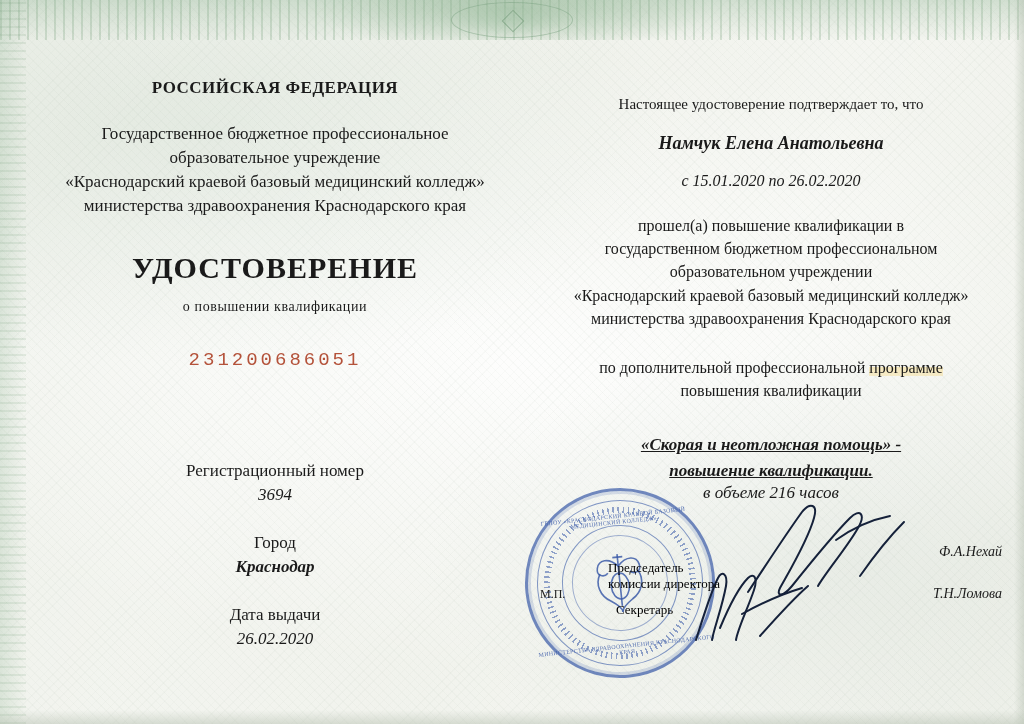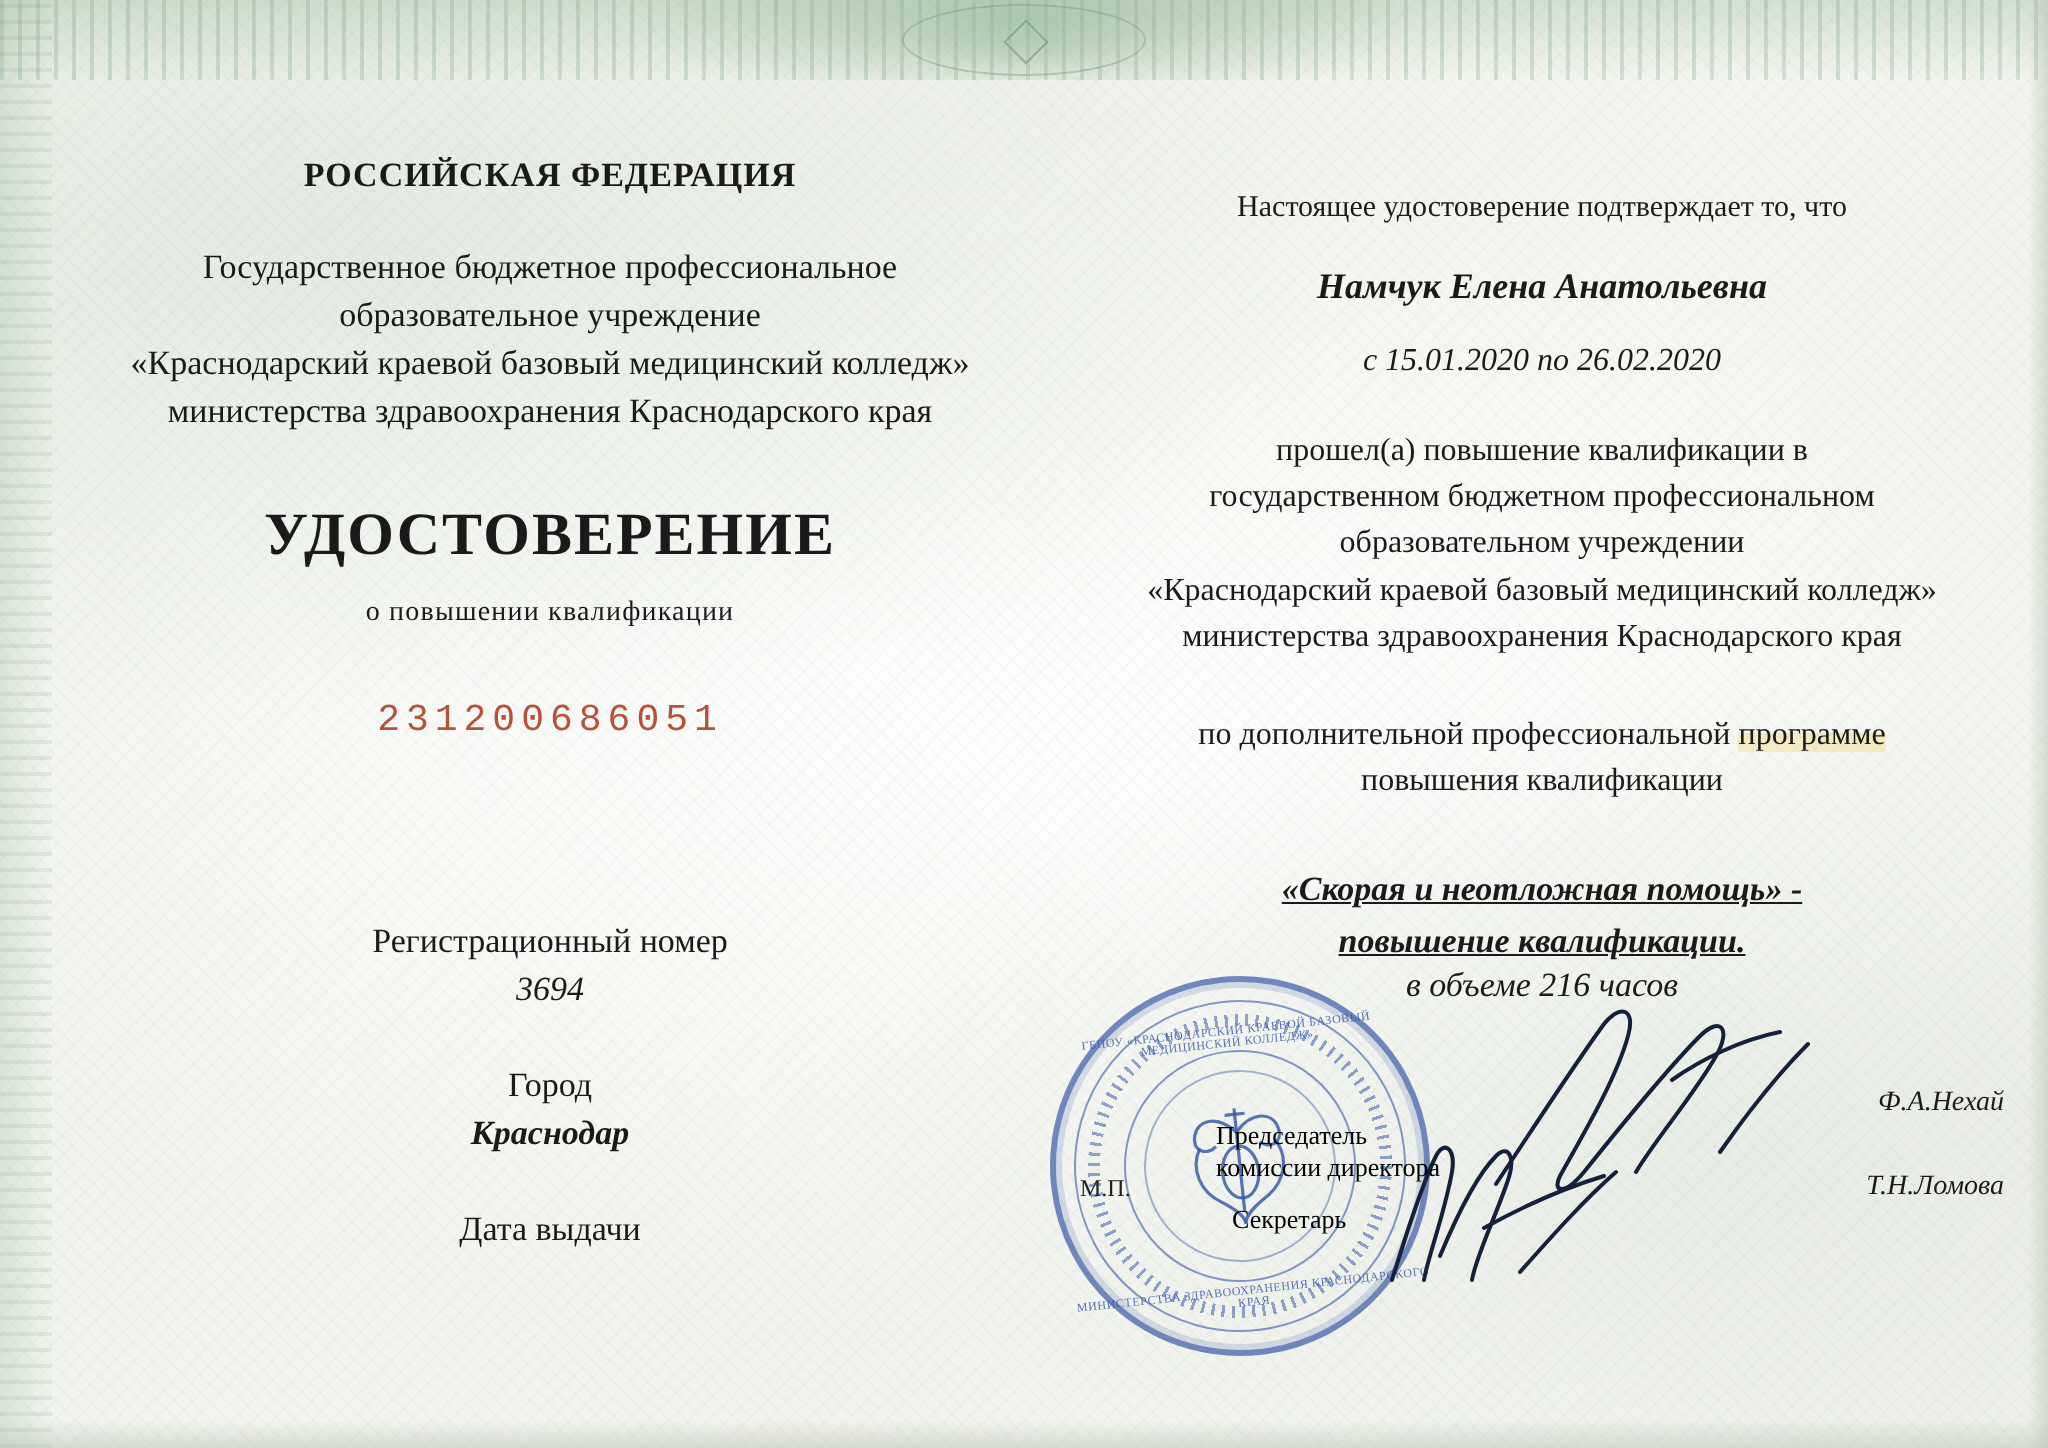--- a/index.html
+++ b/index.html
@@ -332,20 +332,21 @@
 
     <div class="serial">231200686051</div>
 
     <div class="field-label">Регистрационный номер</div>
     <div class="field-value plain">3694</div>
 
     <div class="field-label">Город</div>
     <div class="field-value">Краснодар</div>
 
     <div class="field-label">Дата выдачи</div>
+    <div class="field-value plain">26.02.2020</div>
   </div>
 
   <div class="col-right">
 
     <div class="r-intro">Настоящее удостоверение подтверждает то, что</div>
 
     <div class="r-name">Намчук Елена Анатольевна</div>
 
     <div class="r-dates">с 15.01.2020 по 26.02.2020</div>
 

